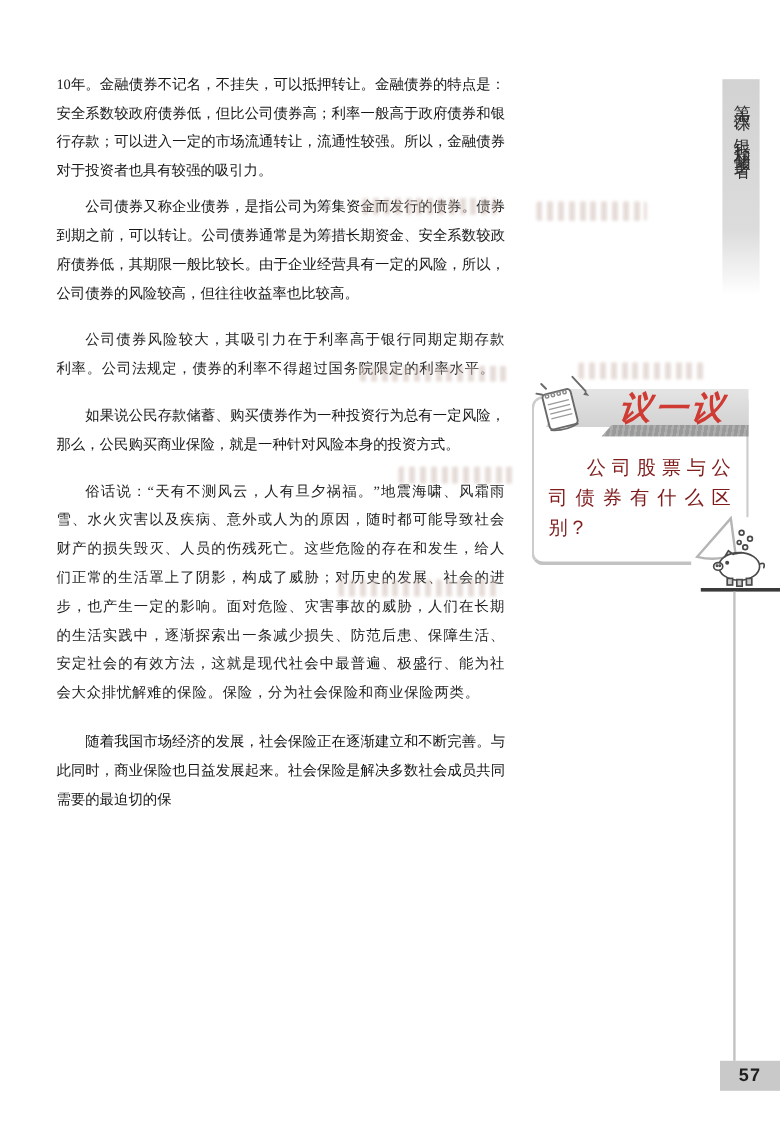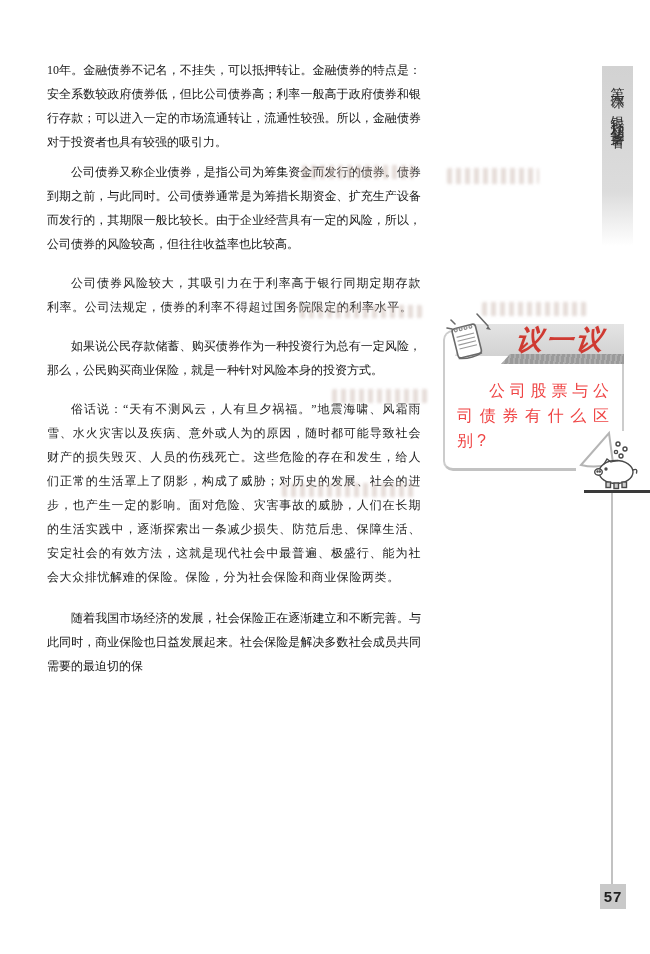--- a/index.html
+++ b/index.html
@@ -46,54 +46,54 @@
     clip-path:polygon(9px 0,100% 0,100% 100%,0 100%);
   }
   .discuss-title{
     position:absolute;left:66px;top:-10px;width:100px;text-align:center;
     font-size:27px;font-weight:bold;font-style:italic;letter-spacing:3px;
     color:#cf3a32;transform:skewX(-6deg);
   }
   .discuss-question{
     position:absolute;left:12px;top:46px;width:156px;
     font-family:"Liberation Sans","DejaVu Sans",sans-serif;
-    font-size:16px;line-height:25px;letter-spacing:4px;color:#ef4444;
+    font-size:16px;line-height:25px;letter-spacing:4px;color:#7f1d1d;
     text-indent:2em;text-align:justify;
   }
   .notepad-icon{position:absolute;left:-2px;top:-20px;}
   .corner-patch{
     position:absolute;right:-4px;bottom:-5px;width:50px;height:42px;background:#ffffff;
   }
   .dogear-icon{position:absolute;right:-3px;bottom:-5px;}
   
   .piggy-icon{position:absolute;left:587px;top:440px;}
   .rule-h{position:absolute;left:584px;top:490px;width:66px;height:2.5px;background:#3a3a3a;}
   .rule-v{position:absolute;left:611px;top:493px;width:1.5px;height:391px;background:#c2c2c2;}
   .page-number-box{
-    position:absolute;left:600px;top:884px;width:26px;height:25px;
+    position:absolute;left:600px;top:884px;width:50px;height:25px;
     background:#c9c9c9;display:flex;align-items:center;justify-content:center;
   }
   .page-number{
     font-family:"Liberation Sans","DejaVu Sans",sans-serif;
     font-size:15px;font-weight:600;color:#1f1f1f;letter-spacing:1px;
   }
   
   .bleed{
     position:absolute;filter:blur(1.4px);opacity:.5;border-radius:2px;
     background:repeating-linear-gradient(90deg,#ccb9b1 0 5px,transparent 5px 9px);
   }
 </style>
 </head>
 <body>
 
 <div class="page">
 
   <div class="body-text">
     <p class="no-indent">10年。金融债券不记名，不挂失，可以抵押转让。金融债券的特点是：安全系数较政府债券低，但比公司债券高；利率一般高于政府债券和银行存款；可以进入一定的市场流通转让，流通性较强。所以，金融债券对于投资者也具有较强的吸引力。</p>
-    <p class="mt-sm">公司债券又称企业债券，是指公司为筹集资金而发行的债券。债券到期之前，与此同时。公司债券通常是为筹措长期资金、扩充生产设备而发行的，其期限一般比较长。由于企业经营具有一定的风险，所以，公司债券的风险较高，但往往收益率也比较高。</p>
+    <p class="mt-sm">公司债券又称企业债券，是指公司为筹集资金而发行的债券。债券到期之前，可以转让。公司债券通常是为筹措长期资金、安全系数较政府债券低，其期限一般比较长。由于企业经营具有一定的风险，所以，公司债券的风险较高，但往往收益率也比较高。</p>
     <p class="kai mt-md">公司债券风险较大，其吸引力在于利率高于银行同期定期存款利率。公司法规定，债券的利率不得超过国务院限定的利率水平。</p>
     <p class="mt-md">如果说公民存款储蓄、购买债券作为一种投资行为总有一定风险，那么，公民购买商业保险，就是一种针对风险本身的投资方式。</p>
     <p class="kai mt-md">俗话说：“天有不测风云，人有旦夕祸福。”地震海啸、风霜雨雪、水火灾害以及疾病、意外或人为的原因，随时都可能导致社会财产的损失毁灭、人员的伤残死亡。这些危险的存在和发生，给人们正常的生活罩上了阴影，构成了威胁；对历史的发展、社会的进步，也产生一定的影响。面对危险、灾害事故的威胁，人们在长期的生活实践中，逐渐探索出一条减少损失、防范后患、保障生活、安定社会的有效方法，这就是现代社会中最普遍、极盛行、能为社会大众排忧解难的保险。保险，分为社会保险和商业保险两类。</p>
     <p class="mt-lg">随着我国市场经济的发展，社会保险正在逐渐建立和不断完善。与此同时，商业保险也日益发展起来。社会保险是解决多数社会成员共同需要的最迫切的保</p>
   </div>
 
   <div class="bleed" style="left:302px;top:165px;width:112px;height:14px;"></div>
   <div class="bleed" style="left:447px;top:168px;width:92px;height:16px;"></div>
   <div class="bleed" style="left:300px;top:305px;width:122px;height:13px;"></div>
   <div class="bleed" style="left:482px;top:302px;width:105px;height:14px;"></div>

